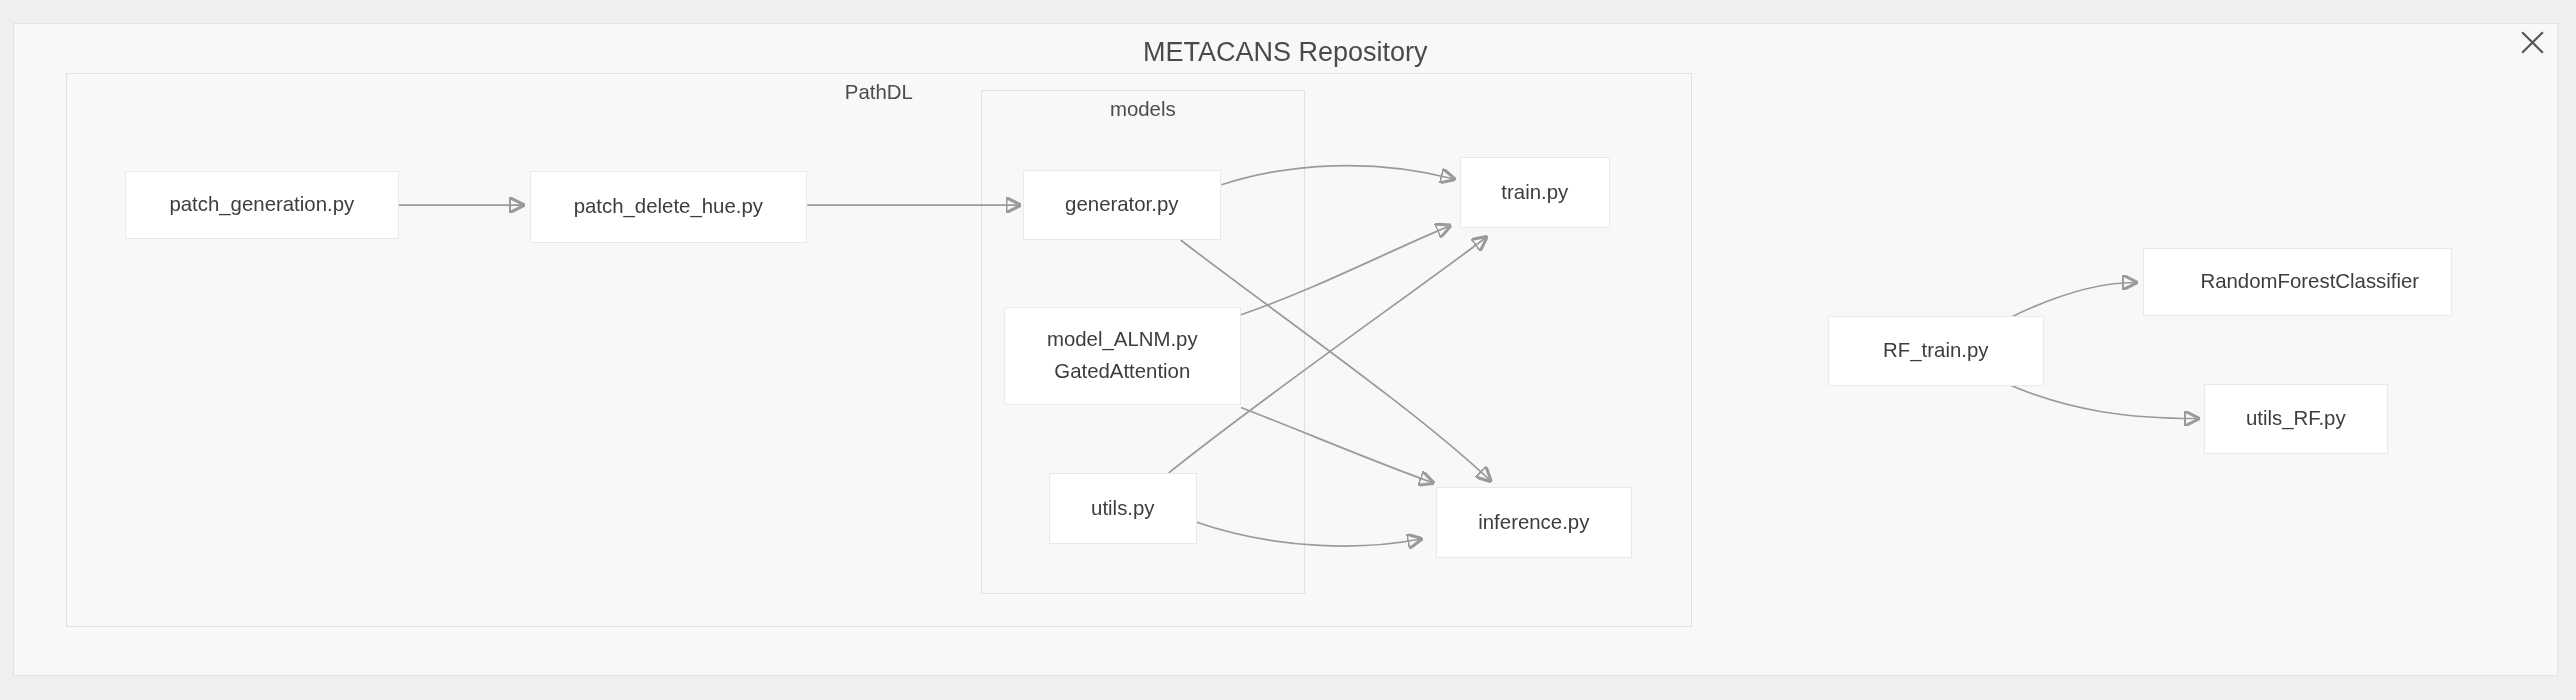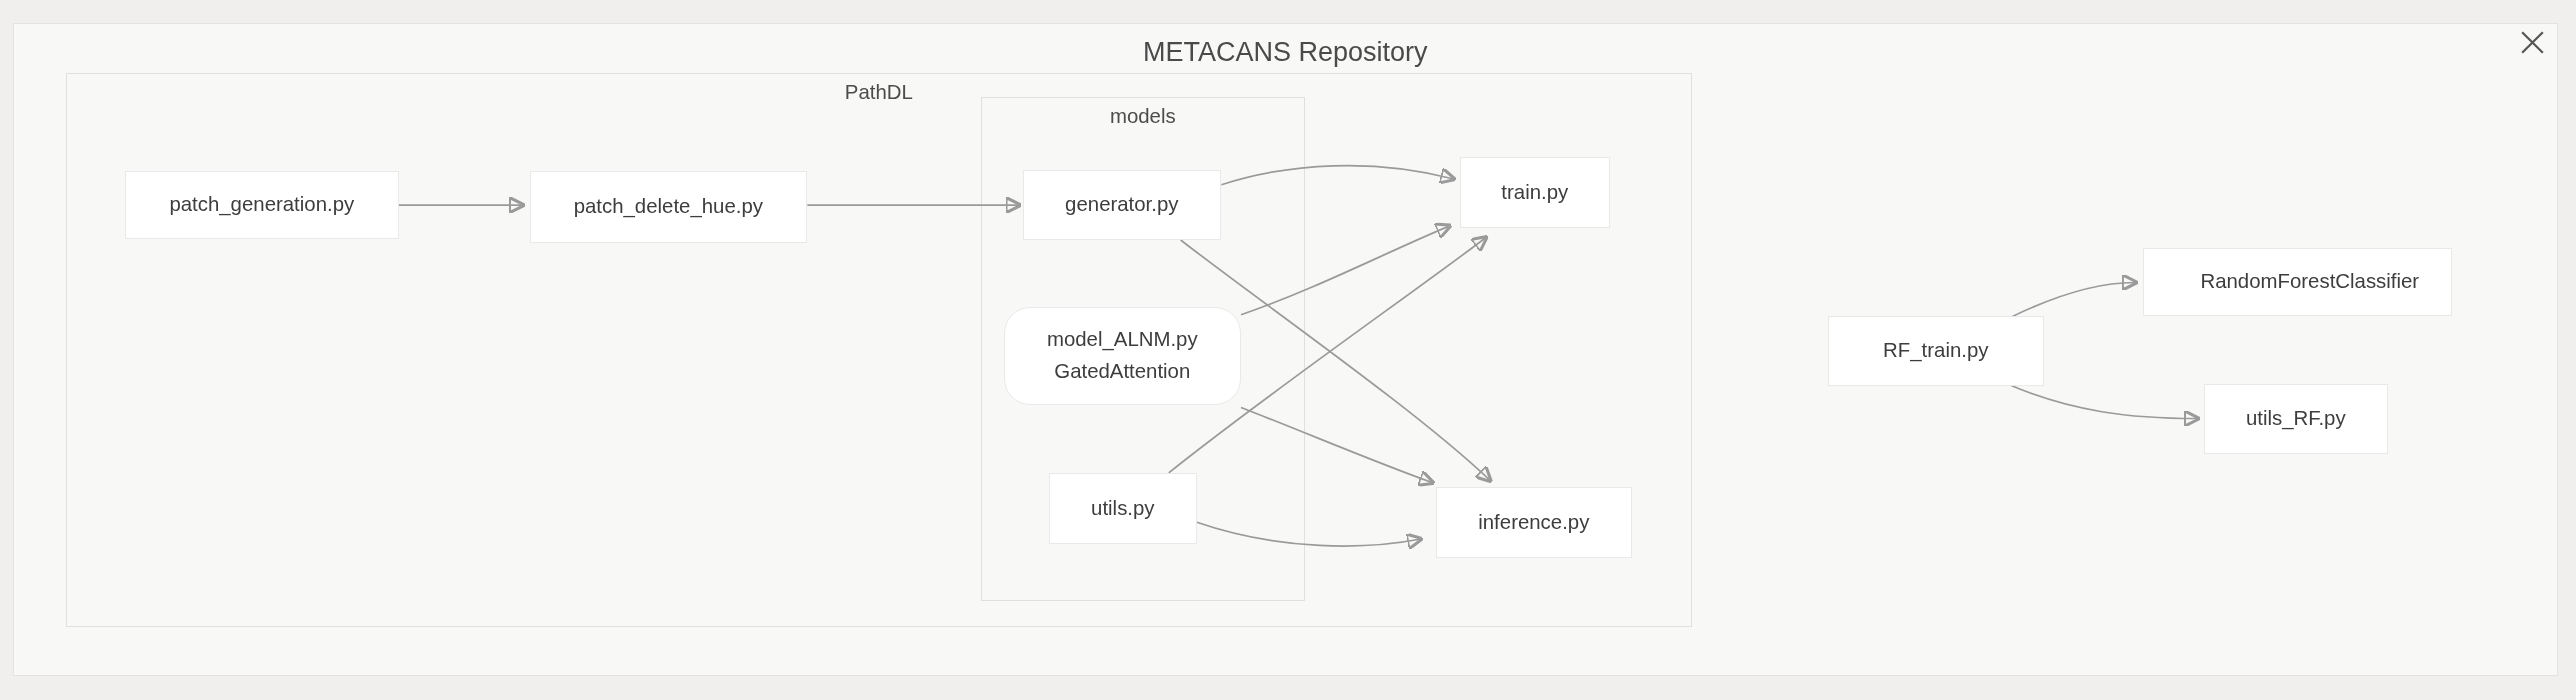--- a/index.html
+++ b/index.html
@@ -23,32 +23,32 @@
   }
   .group{
     position:absolute;border:1.7px solid #e2e0de;box-sizing:border-box;
     background:transparent;
   }
   .group-label{
     position:absolute;left:0;top:6.8px;width:100%;text-align:center;
     font-size:20.4px;color:#4c4c4c;
   }
   #group-pathdl{left:52px;top:49px;width:1626px;height:554px;}
-  #group-models{left:967px;top:73px;width:324px;height:504px;border-width:1.4px;}
+  #group-models{left:967px;top:66px;width:324px;height:504px;border-width:1.4px;}
   #group-clinicml{left:1749px;top:176px;width:752px;height:298px;}
   .node{
     position:absolute;background:#ffffff;border:1.7px solid #e9e9e9;
     box-sizing:border-box;display:flex;flex-direction:column;
     align-items:center;justify-content:center;
     font-size:20.4px;color:#3d3d3d;line-height:1.55;text-align:center;
   }
   #node-patch_generation{left:111px;top:147px;width:274px;height:68px;}
   #node-patch_delete_hue{left:516px;top:147px;width:277px;height:72px;}
   #node-generator{left:1009px;top:146px;width:198px;height:70px;}
-  #node-model_alnm{left:990px;top:283px;width:237px;height:98px;border-radius:26px;}
+  #node-model_alnm{left:990px;top:283px;width:237px;height:98px;}
   #node-utils{left:1035px;top:449px;width:148px;height:71px;}
   #node-train{left:1446px;top:133px;width:150px;height:71px;}
   #node-inference{left:1422px;top:463px;width:196px;height:71px;}
   #node-rf_train{left:1814px;top:292px;width:216px;height:70px;}
   #node-rfc{left:2129px;top:224px;width:309px;height:68px;padding-left:25px;}
   #node-utils_rf{left:2190px;top:360px;width:184px;height:70px;}
   .edges{position:absolute;left:0;top:0;width:2545px;height:653px;pointer-events:none;}
   .edges path{fill:none;stroke:#9a9a9a;stroke-width:2px;}
 </style>
 </head>

